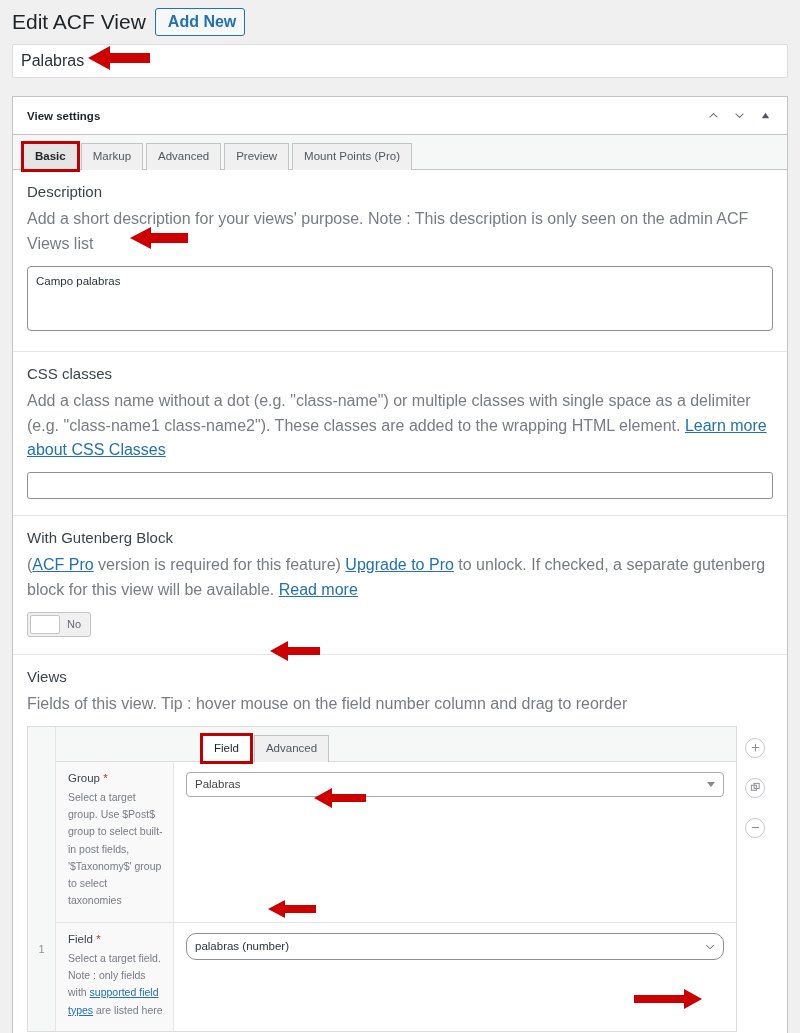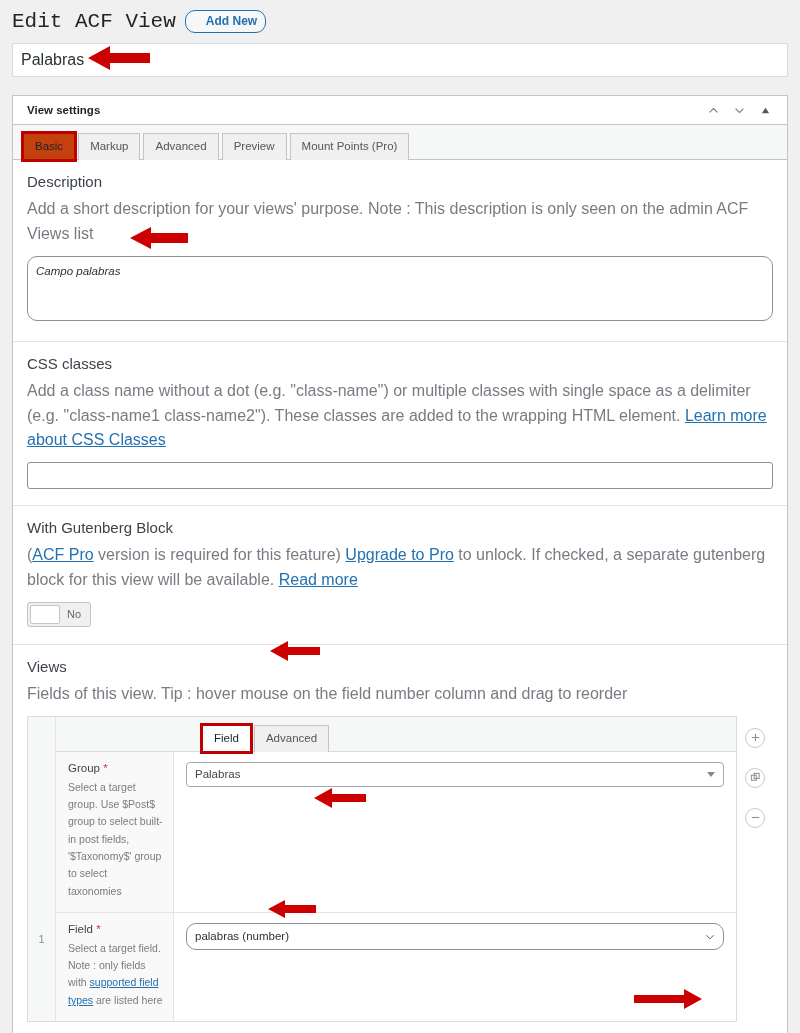--- a/index.html
+++ b/index.html
@@ -13,28 +13,27 @@
   body { overflow: hidden; position: relative; }
 
   
   .page-head {
     display: flex; align-items: center; gap: 9px;
     padding: 8px 12px 4px 12px;
   }
   .page-title {
     font-size: 21px; font-weight: 400; color: #1d2327;
     line-height: 1.3;
-    font-family: Liberation Mono, monospace;
   }
   .add-new-btn {
     display: inline-block;
-    font-size: 12px; font-weight: 700; color: #2271b1;
-    border: 1px solid #2271b1; border-radius: 10px;
+    font-size: 16px; font-weight: 700; color: #2271b1;
+    border: 1px solid #2271b1; border-radius: 3px;
     background: #f6f7f7;
-    padding: 3px 8px 4px 20px;
+    padding: 3px 8px 4px 12px;
     line-height: 1.2;
     cursor: pointer;
   }
 
   
   .title-wrap { padding: 4px 12px 0 12px; }
   .title-input {
     width: 100%; height: 34px;
     border: 1px solid #dcdcde; border-radius: 2px;
     background: #fff;
@@ -48,21 +47,21 @@
   .postbox {
     margin: 18px 12px 0 12px;
     background: #fff;
     border: 1px solid #c3c4c7;
     box-shadow: 0 1px 1px rgba(0,0,0,.04);
   }
   .postbox-header {
     display: flex; align-items: center; justify-content: space-between;
     border-bottom: 1px solid #c3c4c7;
     padding: 0 10px 0 14px;
-    height: 29px;
+    height: 38px;
   }
   .postbox-title { font-size: 11.5px; font-weight: 700; color: #1d2327; }
   .postbox-actions { display: flex; align-items: center; gap: 10px; padding-right: 4px; }
   .ord-btn {
     width: 16px; height: 16px; display: flex; align-items: center; justify-content: center;
     color: #787c82; cursor: pointer;
   }
   .ord-btn svg { display: block; }
   .toggle-ind {
     width: 16px; height: 16px; display: flex; align-items: center; justify-content: center;
@@ -83,21 +82,21 @@
     background: #f0f0f1;
     border: 1px solid #c3c4c7;
     border-bottom: none;
     padding: 5px 11px 6px 11px;
     margin-right: 3px;
     line-height: 1.3;
     cursor: pointer;
     top: 1px;
   }
   .tab.active {
-    background: #c2410c; color: #1d2327; font-weight: 400;
+    background: #e5e5e5; color: #1d2327; font-weight: 700;
   }
   .tab.highlight {
     outline: 3px solid #c00000;
     outline-offset: -1px;
     z-index: 3;
   }
 
   
   .section {
     padding: 13px 14px 16px 14px;
@@ -109,28 +108,27 @@
     margin-bottom: 7px;
   }
   .sec-desc {
     font-size: 16px; color: #787c82;
     line-height: 1.55;
     margin-bottom: 9px;
   }
   .sec-desc a { color: #2271b1; text-decoration: underline; }
   .txtarea {
     width: 100%; height: 65px;
-    border: 1px solid #8c8f94; border-radius: 10px;
+    border: 1px solid #8c8f94; border-radius: 4px;
     background: #fff;
     font-size: 11.5px; color: #2c3338;
     padding: 6px 8px;
     font-family: "Liberation Sans", sans-serif;
     resize: none; outline: none;
     line-height: 1.5;
-    font-style: italic;
   }
   .text-input {
     width: 100%; height: 27px;
     border: 1px solid #8c8f94; border-radius: 3px;
     background: #fff;
     font-size: 11.5px; color: #2c3338;
     padding: 3px 8px;
     font-family: "Liberation Sans", sans-serif;
     outline: none;
   }

